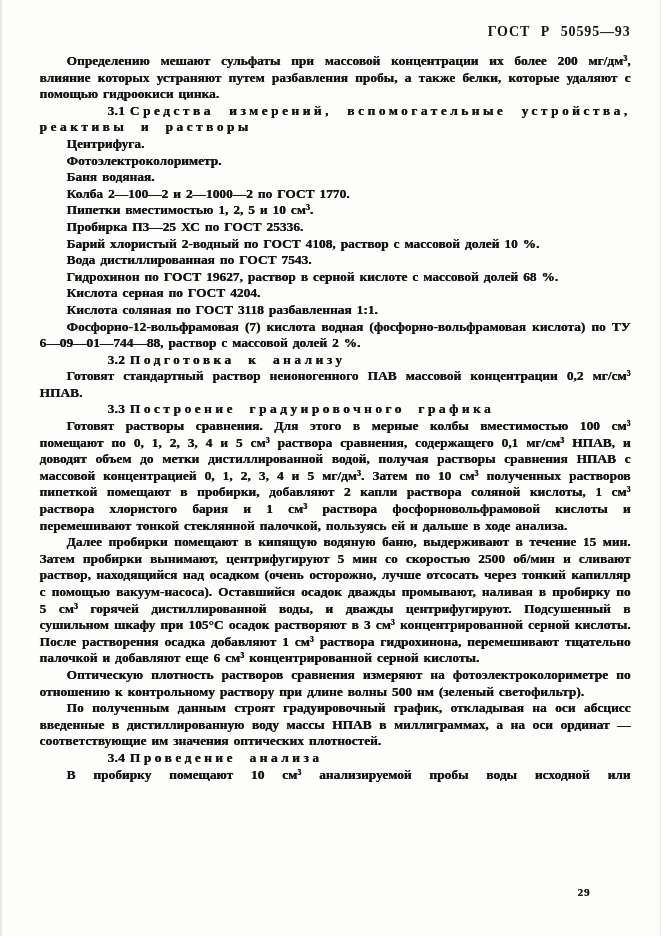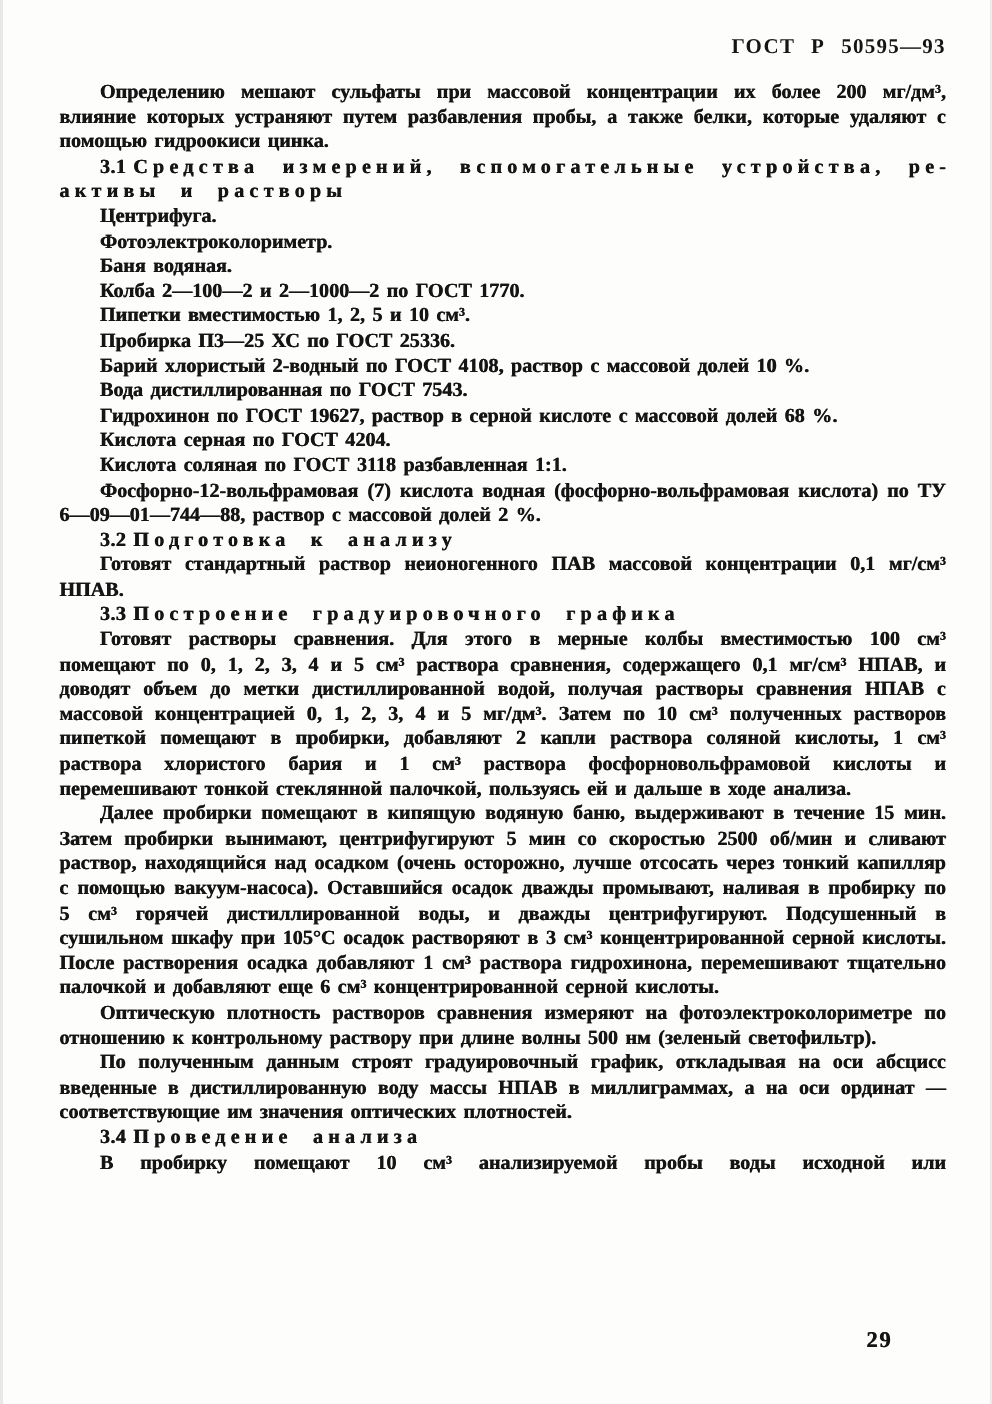--- a/index.html
+++ b/index.html
@@ -38,29 +38,30 @@
     text-indent: 27px;
     text-align: justify;
   }
   .heading .h-title {
     letter-spacing: 0.26em;
     word-spacing: 0.5em;
   }
   .heading .h-num {
     letter-spacing: 0.02em;
     padding-right: 0.35em;
+    margin-left: 41px;
   }
   .justify-last {
     text-align-last: justify;
   }
   .page-footer {
     position: absolute;
     top: 886px;
     left: 576px;
-    font-size: 15px;
+    font-size: 11px;
     letter-spacing: 0.08em;
     text-shadow: 0.35px 0 0 currentColor;
   }
 </style>
 </head>
 <body>
 
 <div class="page">
 
   <div class="running-header">
@@ -81,21 +82,21 @@
     <p>Пробирка П3—25 ХС по ГОСТ 25336.</p>
     <p>Барий хлористый 2-водный по ГОСТ 4108, раствор с массовой долей 10 %.</p>
     <p>Вода дистиллированная по ГОСТ 7543.</p>
     <p>Гидрохинон по ГОСТ 19627, раствор в серной кислоте с массовой долей 68 %.</p>
     <p>Кислота серная по ГОСТ 4204.</p>
     <p>Кислота соляная по ГОСТ 3118 разбавленная 1:1.</p>
     <p>Фосфорно-12-вольфрамовая (7) кислота водная (фосфорно-вольфрамовая кис­лота) по ТУ 6—09—01—744—88, раствор с массовой долей 2 %.</p>
 
     <p class="heading"><span class="h-num">3.2</span><span class="h-title">Подготовка к анализу</span></p>
 
-    <p>Готовят стандартный раствор неионогенного ПАВ массовой концентрации 0,1 мг/см³ НПАВ.</p>
+    <p>Готовят стандартный раствор неионогенного ПАВ массовой концентрации 0,2 мг/см³ НПАВ.</p>
 
     <p class="heading"><span class="h-num">3.3</span><span class="h-title">Построение градуировочного графика</span></p>
 
     <p>Готовят растворы сравнения. Для этого в мерные колбы вместимостью 100 см³ помещают по 0, 1, 2, 3, 4 и 5 см³ раствора сравнения, содержащего 0,1 мг/см³ НПАВ, и доводят объем до метки дистиллированной водой, получая растворы сравнения НПАВ с массовой концентрацией 0, 1, 2, 3, 4 и 5 мг/дм³. Затем по 10 см³ полученных растворов пипеткой помещают в пробирки, добавляют 2 капли раствора соляной кислоты, 1 см³ раствора хлористого бария и 1 см³ раствора фосфорновольфрамовой кислоты и перемешивают тонкой стеклянной палочкой, пользуясь ей и дальше в ходе анализа.</p>
     <p>Далее пробирки помещают в кипящую водяную баню, выдерживают в течение 15 мин. Затем пробирки вынимают, центрифугируют 5 мин со скоростью 2500 об/мин и сливают раствор, находящийся над осадком (очень осторожно, лучше отсосать через тонкий капилляр с помощью вакуум-насоса). Оставшийся осадок дважды промывают, наливая в пробирку по 5 см³ горячей дистиллированной воды, и дважды центрифугируют. Подсушенный в сушильном шкафу при 105°С осадок растворяют в 3 см³ концентрированной серной кислоты.  После растворения осадка добавляют 1 см³ раствора гидрохинона, перемешивают тщательно палочкой и добавляют еще 6 см³ концентрированной серной кислоты.</p>
     <p>Оптическую плотность растворов сравнения измеряют на фотоэлектроколори­метре по отношению к контрольному раствору при длине волны 500 нм (зеленый светофильтр).</p>
     <p>По полученным данным строят градуировочный график, откладывая на оси абсцисс введенные в дистиллированную воду массы НПАВ в миллиграммах, а на оси ординат — соответствующие им значения оптических плотностей.</p>
 
     <p class="heading"><span class="h-num">3.4</span><span class="h-title">Проведение анализа</span></p>
 

